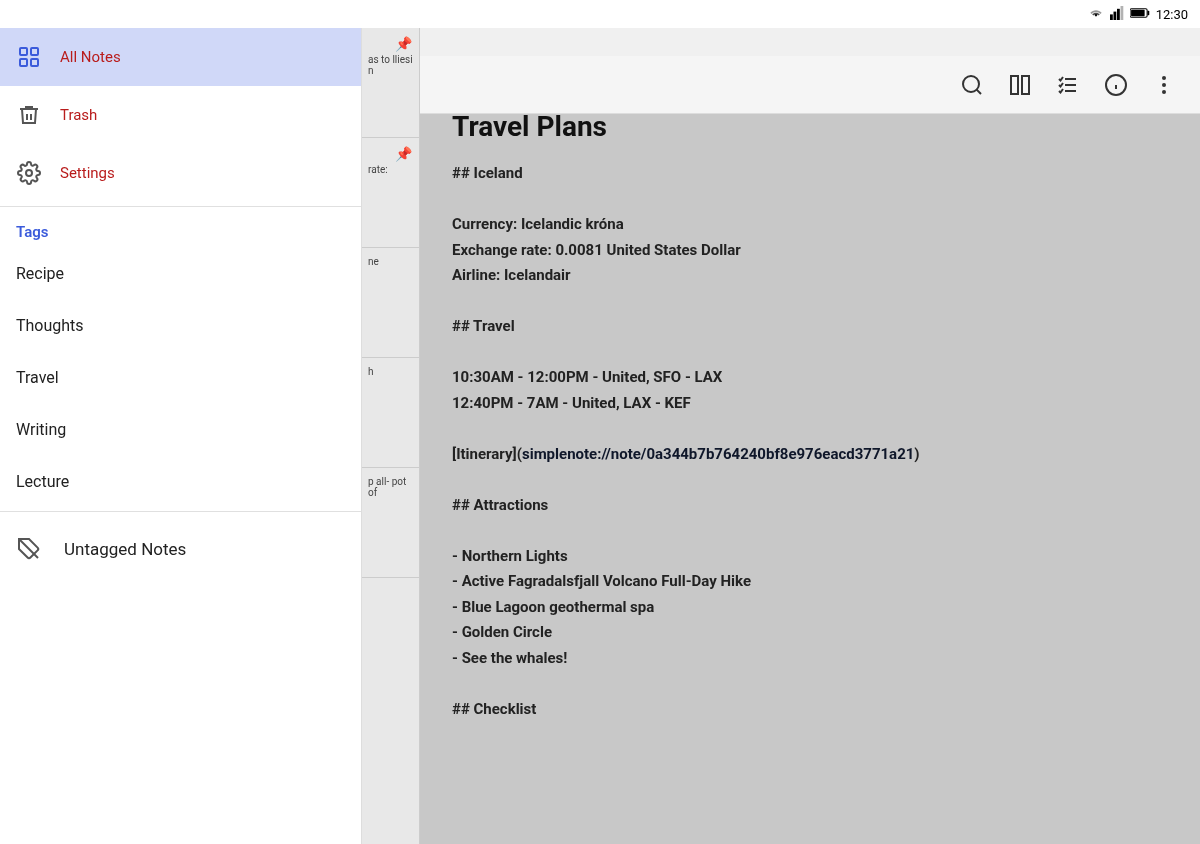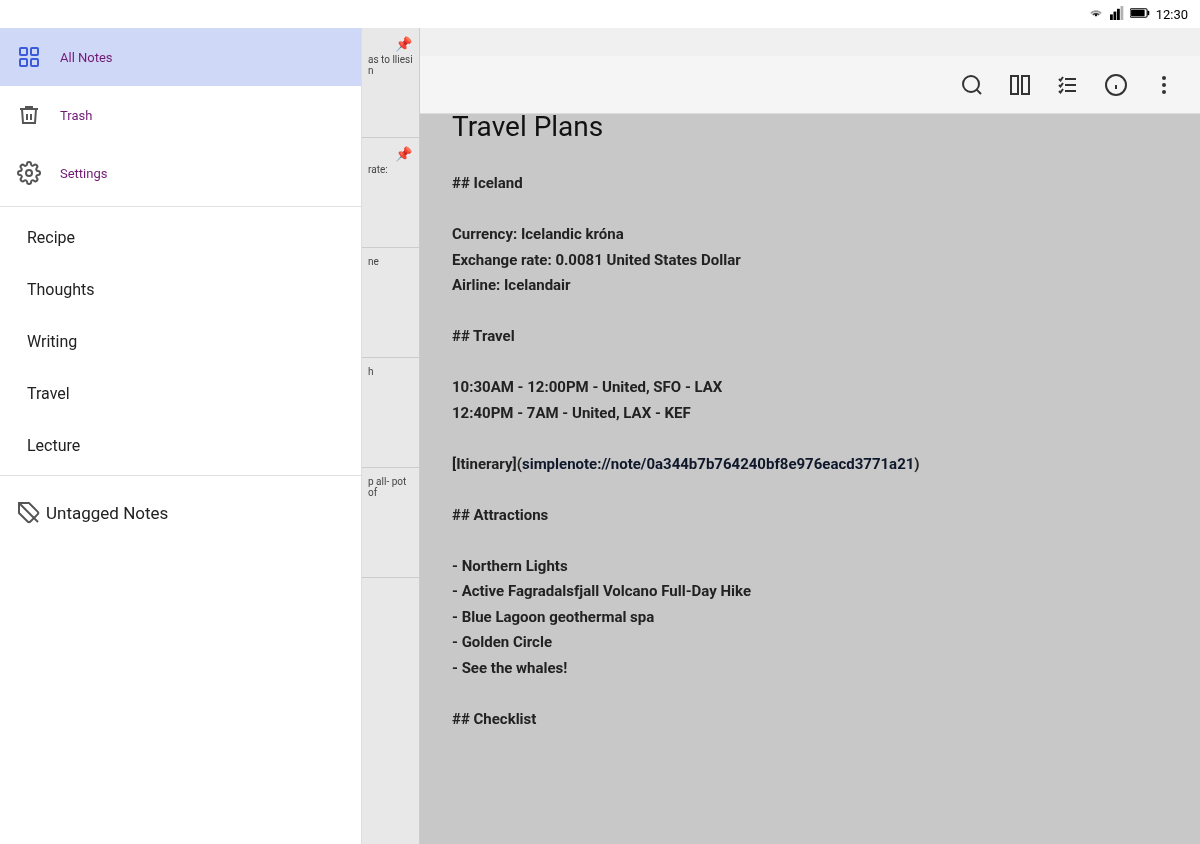--- a/index.html
+++ b/index.html
@@ -53,22 +53,22 @@
       align-items: center;
       padding: 0 16px;
       height: 58px;
       cursor: pointer;
       gap: 18px;
     }
     .sidebar-nav-item.active {
       background: #d0d8f8;
     }
     .sidebar-nav-item .nav-label {
-      font-size: 13px;
-      color: #701a75;
+      font-size: 15px;
+      color: #b91c1c;
     }
     .nav-icon {
       width: 26px;
       height: 26px;
       display: flex;
       align-items: center;
       justify-content: center;
       color: #555;
     }
     .nav-icon svg {
@@ -92,30 +92,29 @@
     .sidebar-tag-item {
       display: flex;
       align-items: center;
       padding: 0 16px;
       height: 52px;
       cursor: pointer;
     }
     .sidebar-tag-item .tag-label {
       font-size: 16px;
       color: #222;
-      margin-left: 11px;
     }
 
     .sidebar-untagged {
       display: flex;
       align-items: center;
       padding: 0 16px;
       height: 58px;
       cursor: pointer;
-      gap: 4px;
+      gap: 22px;
       margin-top: 4px;
     }
     .sidebar-untagged .nav-label {
       font-size: 17px;
       color: #222;
     }
 
     
     .notes-list {
       width: 58px;
@@ -190,23 +189,23 @@
       padding: 24px 32px;
       margin-top: 58px;
     }
 
     .note-content-wrapper {
       background: #c8c8c8;
     }
 
     .note-title {
       font-size: 28px;
-      font-weight: 400;
+      font-weight: 700;
       color: #111;
-      margin-bottom: 28px;
+      margin-bottom: 18px;
     }
 
     .note-body {
       font-size: 15px;
       line-height: 1.7;
       color: #222;
       white-space: pre-wrap;
       font-weight: bold;
     }
 
@@ -287,32 +286,33 @@
         <svg viewBox="0 0 24 24" fill="none" stroke="#555" stroke-width="2">
           <circle cx="12" cy="12" r="3"></circle>
           <path d="M19.4 15a1.65 1.65 0 0 0 .33 1.82l.06.06a2 2 0 0 1-2.83 2.83l-.06-.06a1.65 1.65 0 0 0-1.82-.33 1.65 1.65 0 0 0-1 1.51V21a2 2 0 0 1-4 0v-.09A1.65 1.65 0 0 0 9 19.4a1.65 1.65 0 0 0-1.82.33l-.06.06a2 2 0 0 1-2.83-2.83l.06-.06A1.65 1.65 0 0 0 4.68 15a1.65 1.65 0 0 0-1.51-1H3a2 2 0 0 1 0-4h.09A1.65 1.65 0 0 0 4.6 9a1.65 1.65 0 0 0-.33-1.82l-.06-.06a2 2 0 0 1 2.83-2.83l.06.06A1.65 1.65 0 0 0 9 4.68a1.65 1.65 0 0 0 1-1.51V3a2 2 0 0 1 4 0v.09a1.65 1.65 0 0 0 1 1.51 1.65 1.65 0 0 0 1.82-.33l.06-.06a2 2 0 0 1 2.83 2.83l-.06.06A1.65 1.65 0 0 0 19.4 9a1.65 1.65 0 0 0 1.51 1H21a2 2 0 0 1 0 4h-.09a1.65 1.65 0 0 0-1.51 1z"></path>
         </svg>
       </span>
       <span class="nav-label">Settings</span>
     </div>
 
     <div class="sidebar-divider"></div>
 
+    <div class="sidebar-section-header">Tags</div>
 
     <div class="sidebar-tag-item">
       <span class="tag-label">Recipe</span>
     </div>
     <div class="sidebar-tag-item">
       <span class="tag-label">Thoughts</span>
     </div>
     <div class="sidebar-tag-item">
+      <span class="tag-label">Travel</span>
+    </div>
+    <div class="sidebar-tag-item">
       <span class="tag-label">Writing</span>
-    </div>
-    <div class="sidebar-tag-item">
-      <span class="tag-label">Travel</span>
     </div>
     <div class="sidebar-tag-item">
       <span class="tag-label">Lecture</span>
     </div>
 
     <div class="sidebar-divider"></div>
 
     <div class="sidebar-untagged">
       <span class="nav-icon">
         <svg viewBox="0 0 24 24" fill="none" stroke="#555" stroke-width="2" width="24" height="24">

